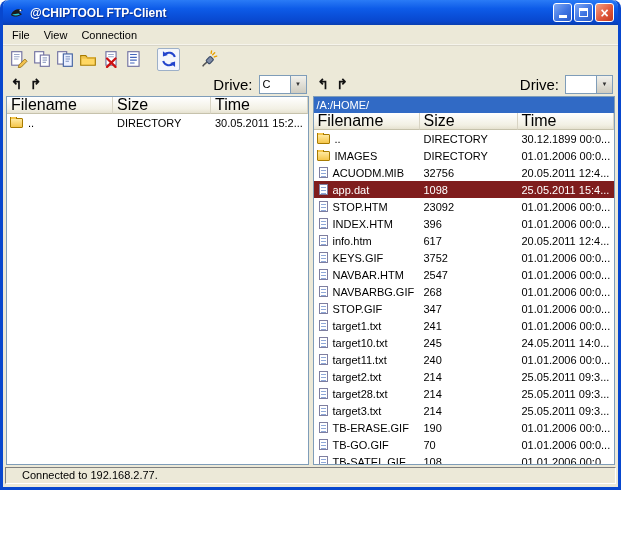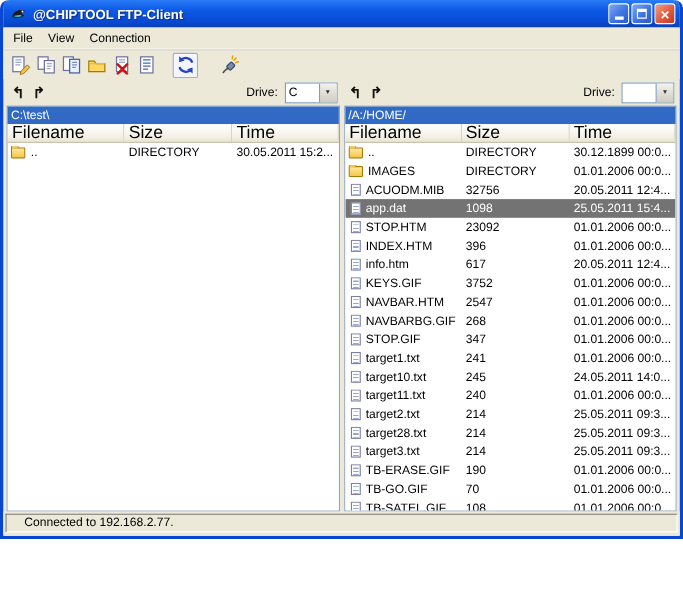--- a/index.html
+++ b/index.html
@@ -38,40 +38,40 @@
   .tb svg { width: 18px; height: 18px; }
   .tb.framed { border: 1px solid #9DB0C8; background: #F4F6FB; margin-left: 12px; border-radius: 2px; }
   .tb.connect { margin-left: 18px; }
   
   .panels { flex: 1; display: flex; gap: 4px; padding: 0 3px; min-height: 0; }
   .panel { flex: 1; display: flex; flex-direction: column; min-width: 0; }
   .panel-toolbar { height: 24px; flex: none; display: flex; align-items: center; gap: 2px; padding: 0 2px; }
   .nav-btn { width: 17px; height: 18px; font-size: 14px; font-weight: bold; color: #111;
              display: flex; align-items: center; justify-content: center; }
   .ptb-spacer { flex: 1; }
-  .drive-label { font-size: 11px; margin-right: 4px; }
+  .drive-label { font-size: 15px; margin-right: 4px; }
   .combo { width: 48px; height: 19px; background: #fff; border: 1px solid #7F9DB9; display: flex; align-items: stretch; }
   .combo .val { flex: 1; font-size: 11px; line-height: 17px; padding-left: 3px; overflow: hidden; }
   .combo .drop { width: 16px; background: linear-gradient(#F2F1EC,#CFCCC0); border-left: 1px solid #7F9DB9;
                  display: flex; align-items: center; justify-content: center; font-size: 6px; color: #333; }
   .listframe { flex: 1; display: flex; flex-direction: column; border: 1px solid #7F9DB9;
                background: #fff; min-height: 0; }
   .pathbar { height: 16px; flex: none; background: #316AC5; color: #fff; font-size: 11px;
              line-height: 16px; padding-left: 3px; white-space: nowrap; overflow: hidden; }
   .header-row { height: 17px; flex: none; display: flex; background: #F4F2E8; }
   .hcell { font-size: 16px; line-height: 16px; padding-left: 4px; flex: none;
            background: linear-gradient(#FFFFFF,#F2F0E4 75%,#E6E2D0);
            border-right: 1px solid #D8D4C4; border-bottom: 1px solid #C6C2AC;
            white-space: nowrap; overflow: hidden; }
   .hcell.h-name { width: 106px; }
   .hcell.h-size { width: 98px; }
   .hcell.h-time { flex: 1; }
   .rows { flex: 1; overflow: hidden; background: #fff; }
   .file-row { height: 17px; display: flex; align-items: center; font-size: 11px; color: #000; }
-  .file-row.selected { background: #737373; color: #fff; align-items: center; }
+  .file-row.selected { background: #7f1d1d; color: #fff; align-items: center; }
   .cell { white-space: nowrap; overflow: hidden; flex: none; }
   .cname { width: 106px; display: flex; align-items: center; padding-left: 3px; }
   .csize { width: 98px; padding-left: 4px; }
   .ctime { flex: 1; padding-left: 4px; }
   .ficon { flex: none; margin-right: 5px; position: relative; }
   .ficon.folder { width: 13px; height: 10px; margin-top: 1px;
                   background: linear-gradient(#FFE9A0,#F5C64B); border: 1px solid #A87B00; border-radius: 1px; }
   .ficon.folder::before { content: ""; position: absolute; top: -3px; left: -1px; width: 5px; height: 2px;
                           background: #F5C64B; border: 1px solid #A87B00; border-bottom: none;
                           border-radius: 1px 1px 0 0; }
@@ -182,21 +182,20 @@
         <span class="nav-btn">↰</span>
         <span class="nav-btn">↱</span>
         <span class="ptb-spacer"></span>
         <span class="drive-label">Drive:</span>
         <span class="combo">
           <span class="val">C</span>
           <span class="drop">▼</span>
         </span>
       </div>
       <div class="listframe">
-        <div class="pathbar">C:\test\</div>
         <div class="header-row">
           <span class="hcell h-name">Filename</span>
           <span class="hcell h-size">Size</span>
           <span class="hcell h-time">Time</span>
         </div>
         <div class="rows">
             <div class="file-row">
               <span class="cell cname">
                 <span class="ficon folder"></span>
                 <span>..</span>

